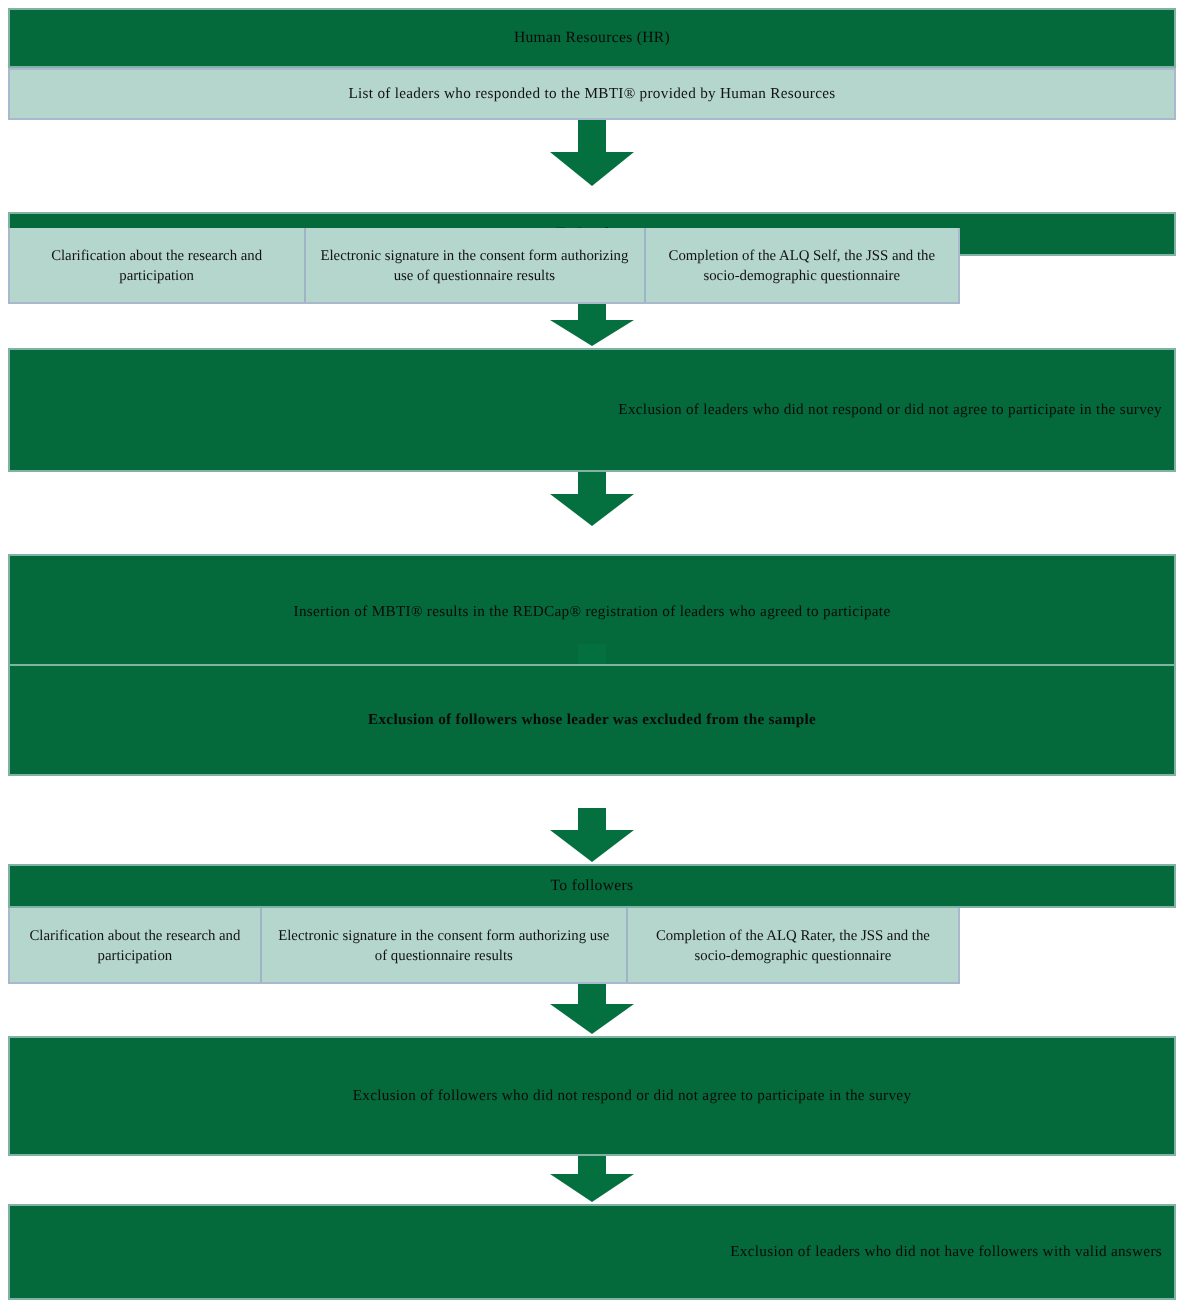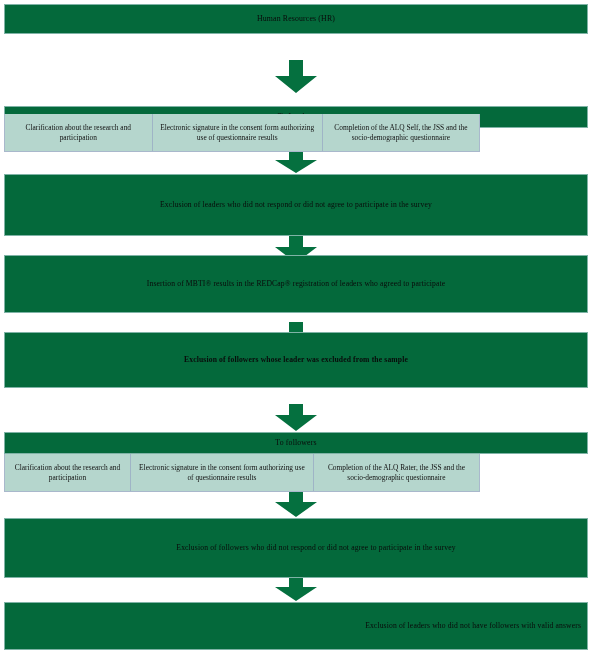--- a/index.html
+++ b/index.html
@@ -98,20 +98,23 @@
 </style>
 </head>
 <body>
 
 <div class="flowchart">
 
   <div class="bar bar-dark headline" style="top:4px; height:30px;">
     <span class="bar-label">Human Resources (HR)</span>
   </div>
 
+  <div class="bar bar-light" style="top:34px; height:26px;">
+    <span class="bar-label">List of leaders who responded to the MBTI® provided by Human Resources</span>
+  </div>
 
   <div class="arrow" style="top:60px;">
     <svg width="44" height="34" viewBox="0 0 44 34">
       <polygon points="15,0 29,0 29,16 43,16 22,33 1,16 15,16" fill="#05703F"></polygon>
     </svg>
   </div>
 
   <div class="bar bar-dark headline" style="top:92px; height:22px;margin-top:14px;">
     <span class="bar-label">To Leaders</span>
   </div>
@@ -127,31 +130,31 @@
       <span class="col-text">Completion of the ALQ Self, the JSS and the socio-demographic questionnaire</span>
     </div>
   </div>
 
   <div class="arrow" style="top:152px;">
     <svg width="44" height="22" viewBox="0 0 44 22">
       <polygon points="15,0 29,0 29,8 43,8 22,21 1,8 15,8" fill="#05703F"></polygon>
     </svg>
   </div>
 
-  <div class="bar bar-dark" style="top:174px; height:62px;">
+  <div class="bar bar-dark" style="top:174px; height:62px;justify-content:flex-end;">
     <span class="bar-label">Exclusion of leaders who did not respond or did not agree to participate in the survey</span>
   </div>
 
   <div class="arrow" style="top:236px;">
     <svg width="44" height="28" viewBox="0 0 44 28">
       <polygon points="15,0 29,0 29,11 43,11 22,27 1,11 15,11" fill="#05703F"></polygon>
     </svg>
   </div>
 
-  <div class="bar bar-dark" style="top:255px; height:58px;align-items:center;">
+  <div class="bar bar-dark" style="top:277px; height:58px;align-items:center;">
     <span class="bar-label">Insertion of MBTI® results in the REDCap® registration of leaders who agreed to participate</span>
   </div>
 
   <div class="arrow" style="top:322px;">
     <svg width="44" height="26" viewBox="0 0 44 26">
       <polygon points="15,0 29,0 29,10 43,10 22,25 1,10 15,10" fill="#05703F"></polygon>
     </svg>
   </div>
 
   <div class="bar bar-dark" style="top:332px; height:56px;font-weight:bold;">

